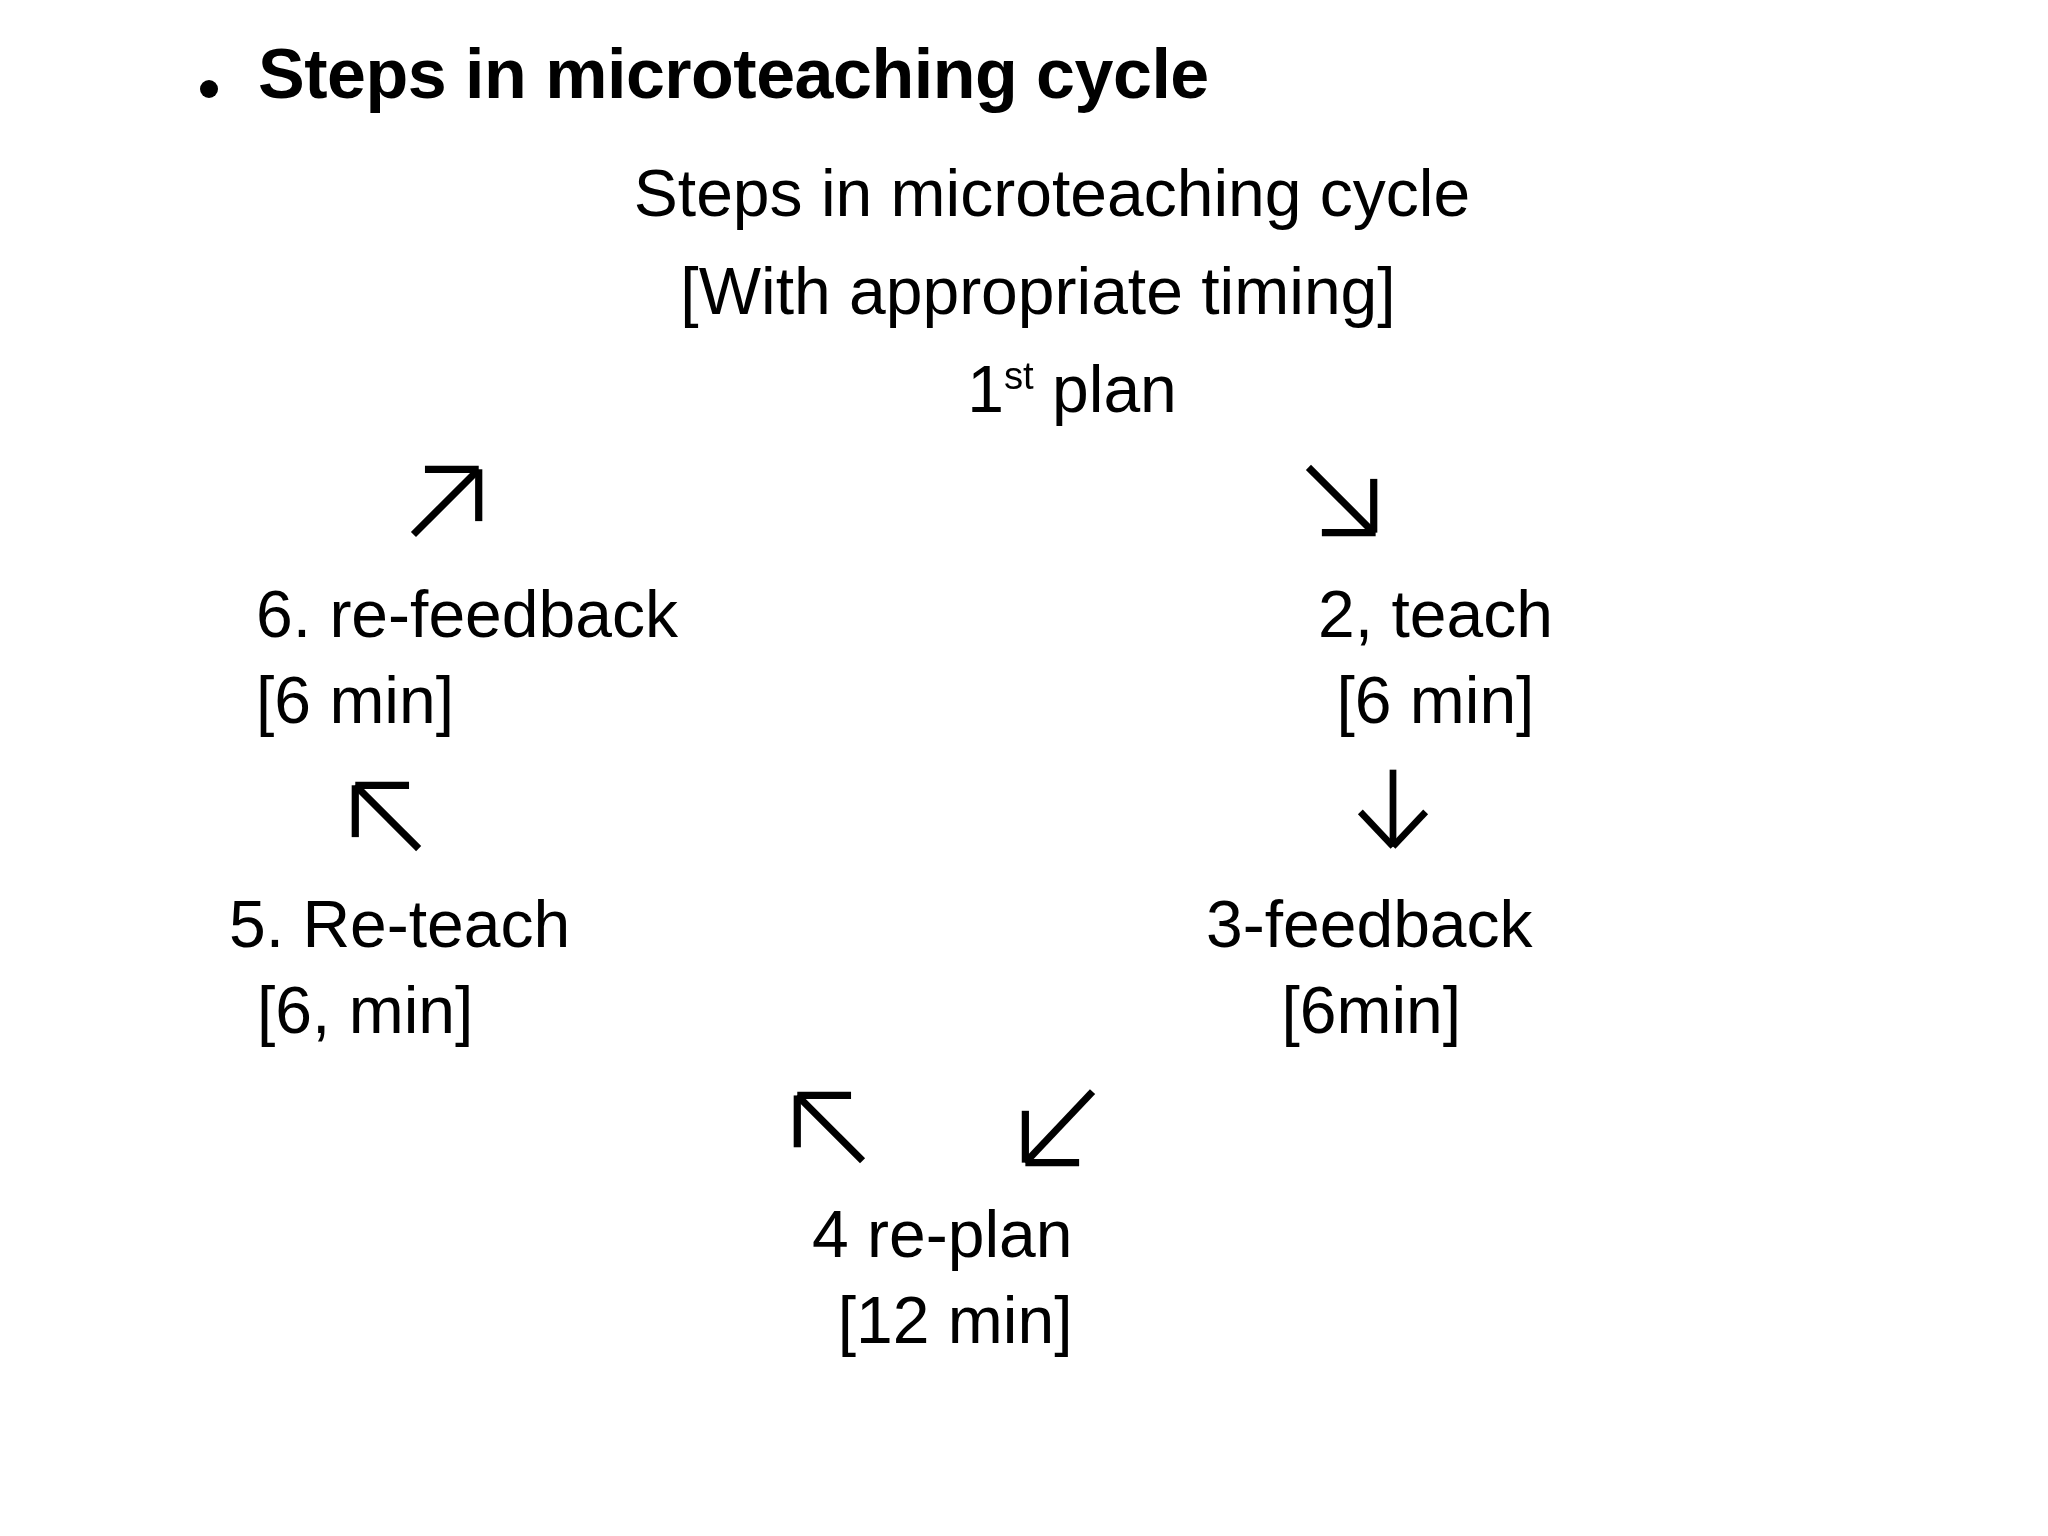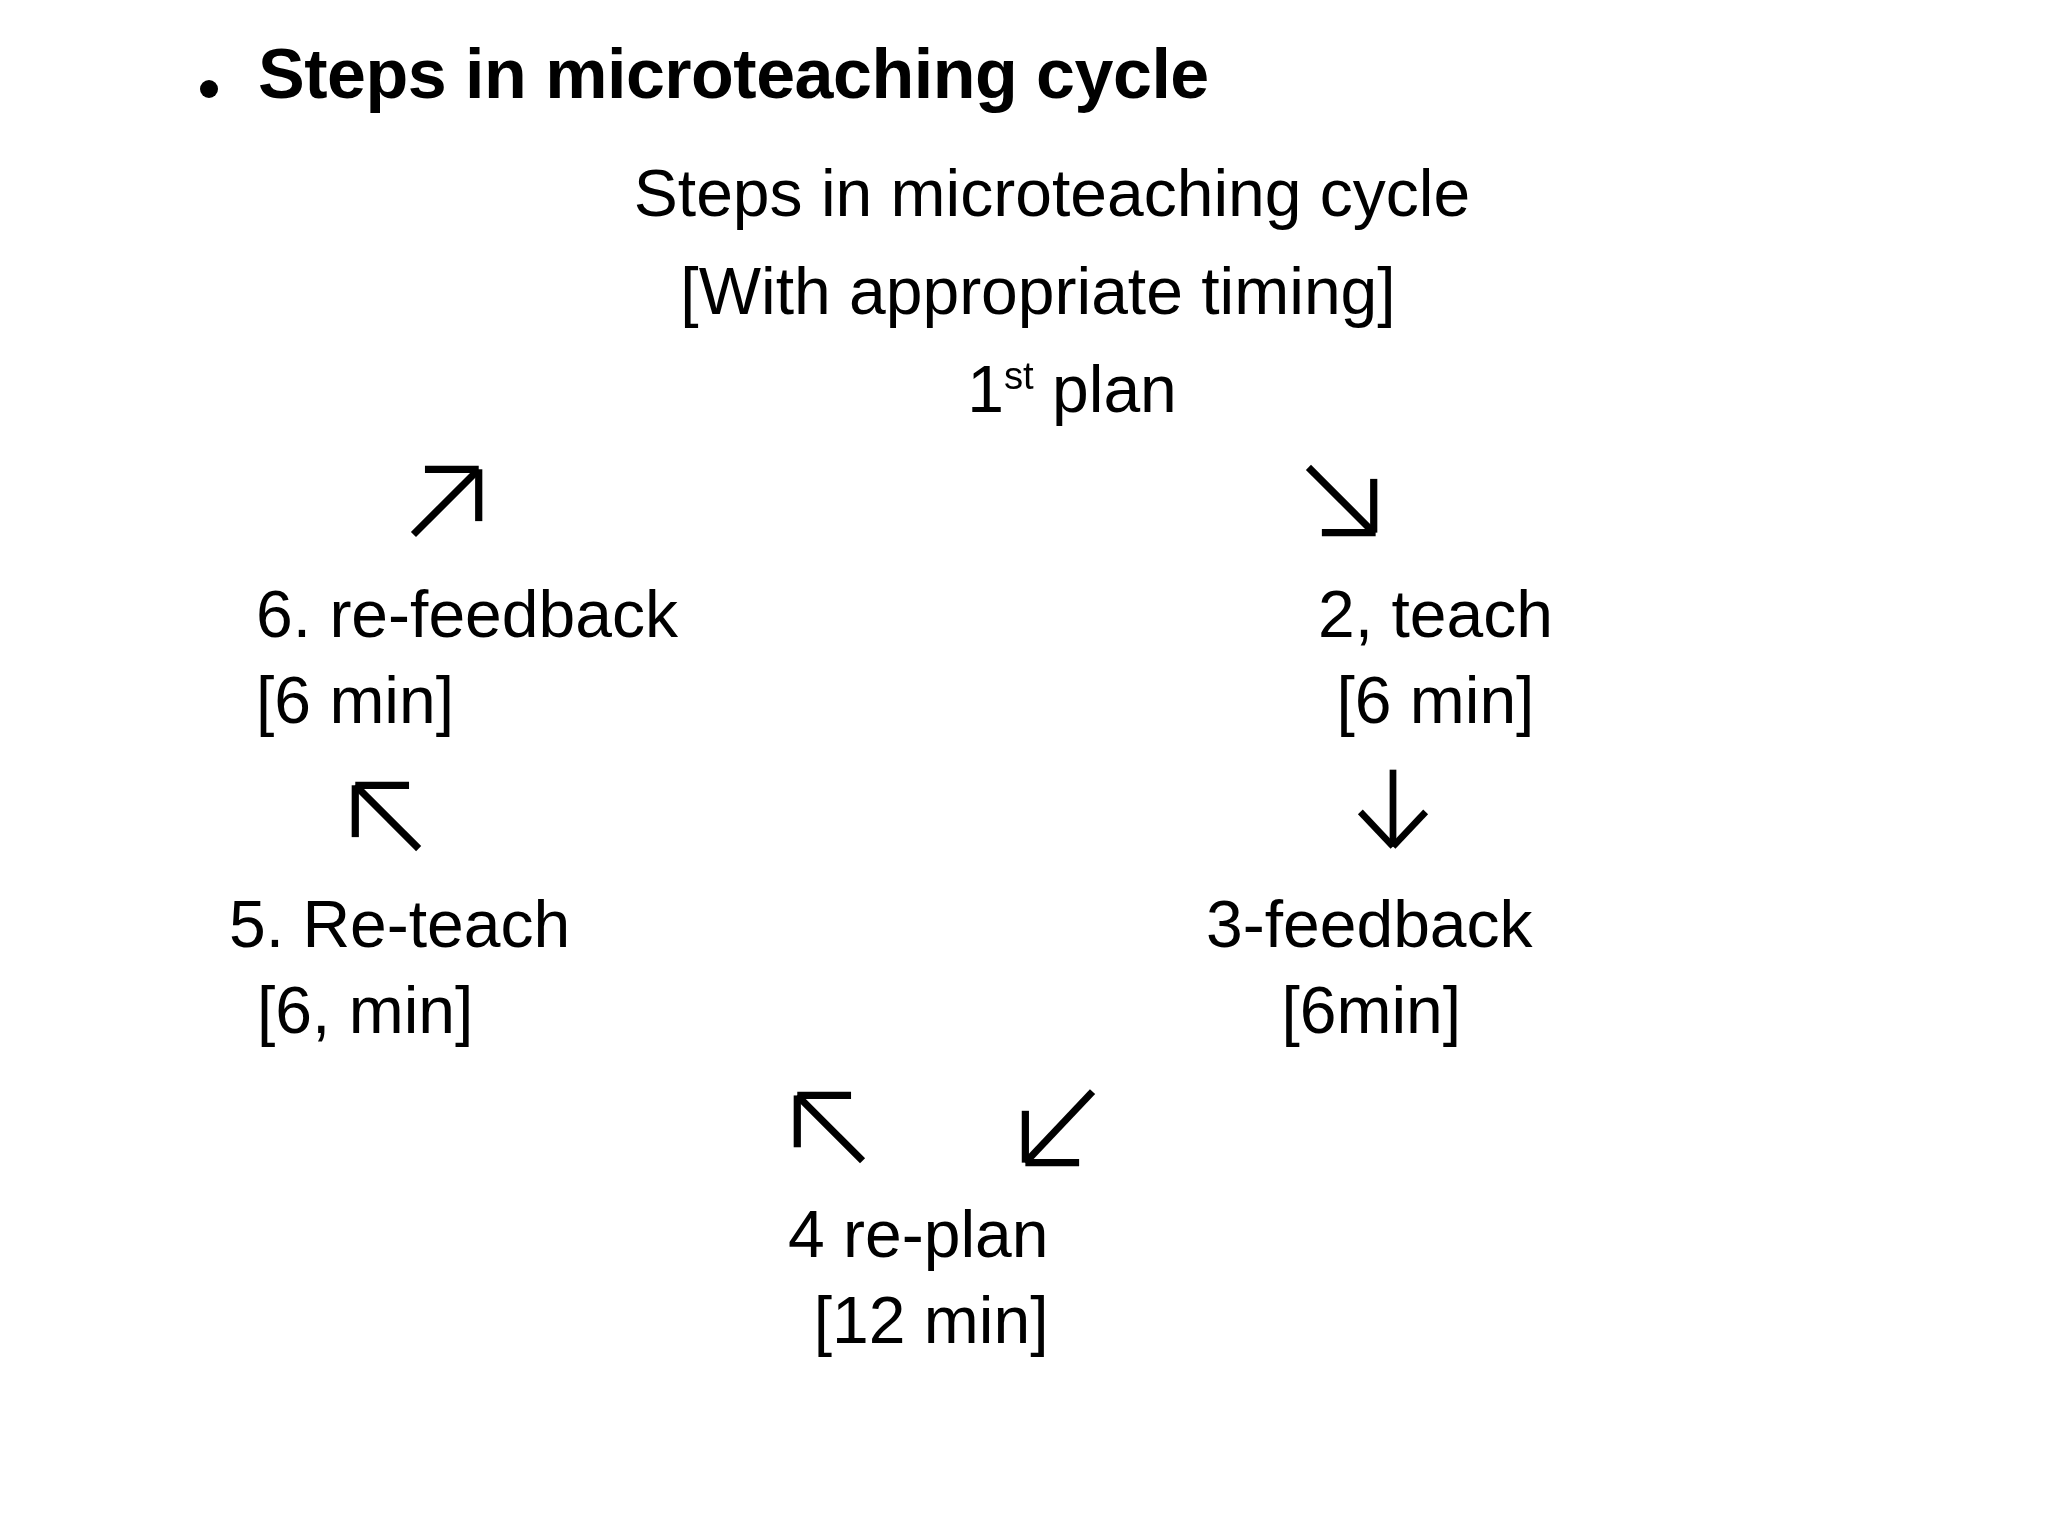--- a/index.html
+++ b/index.html
@@ -89,21 +89,21 @@
     font-size: 66px;
     line-height: 1.30;
     white-space: nowrap;
   }
   .node .line { display: block; }
 
   .node-6 { left: 208px;  top: 572px; text-align: left; margin-left: 48px; }
   .node-2 { left: 1318px; top: 572px; text-align: left; }
   .node-5 { left: 229px;  top: 882px; text-align: left; }
   .node-3 { left: 1206px; top: 882px; text-align: left; }
-  .node-4 { left: 788px;  top: 1192px; text-align: left; }
+  .node-4 { left: 812px;  top: 1192px; text-align: left; }
 
   .node-6 .line-2 { text-align: left; }
   .node-2 .line-2 { text-align: center; }
   .node-5 .line-2 { text-align: left; padding-left: 28px; }
   .node-3 .line-2 { text-align: center; padding-left: 4px; }
   .node-4 .line-2 { text-align: right; }
 </style>
 </head>
 <body>
 

